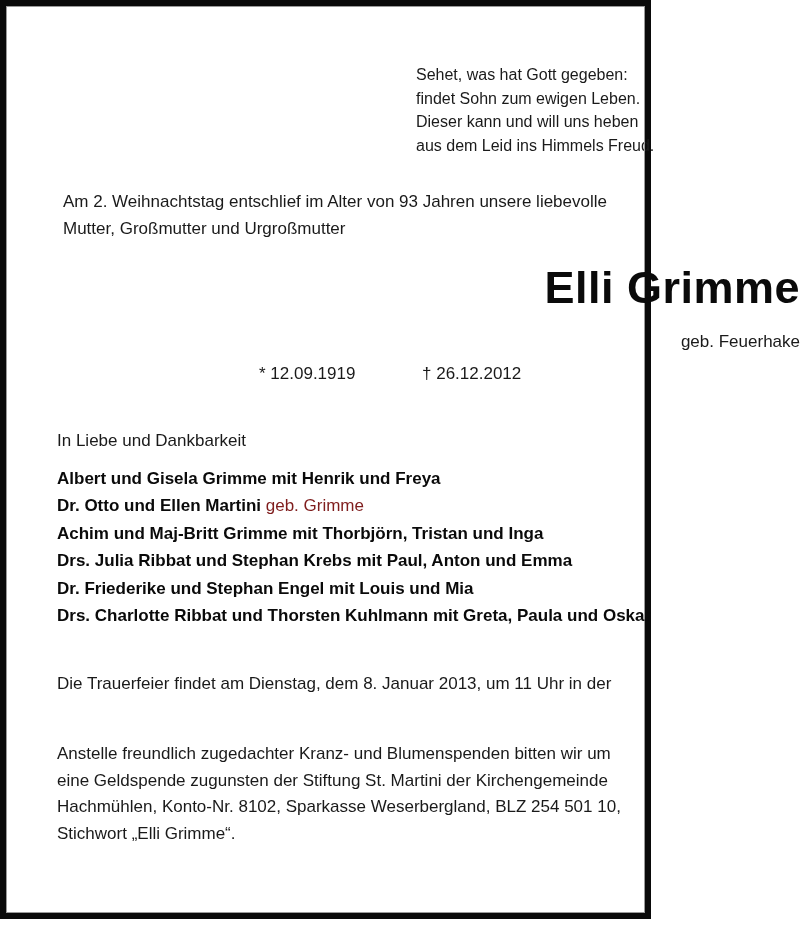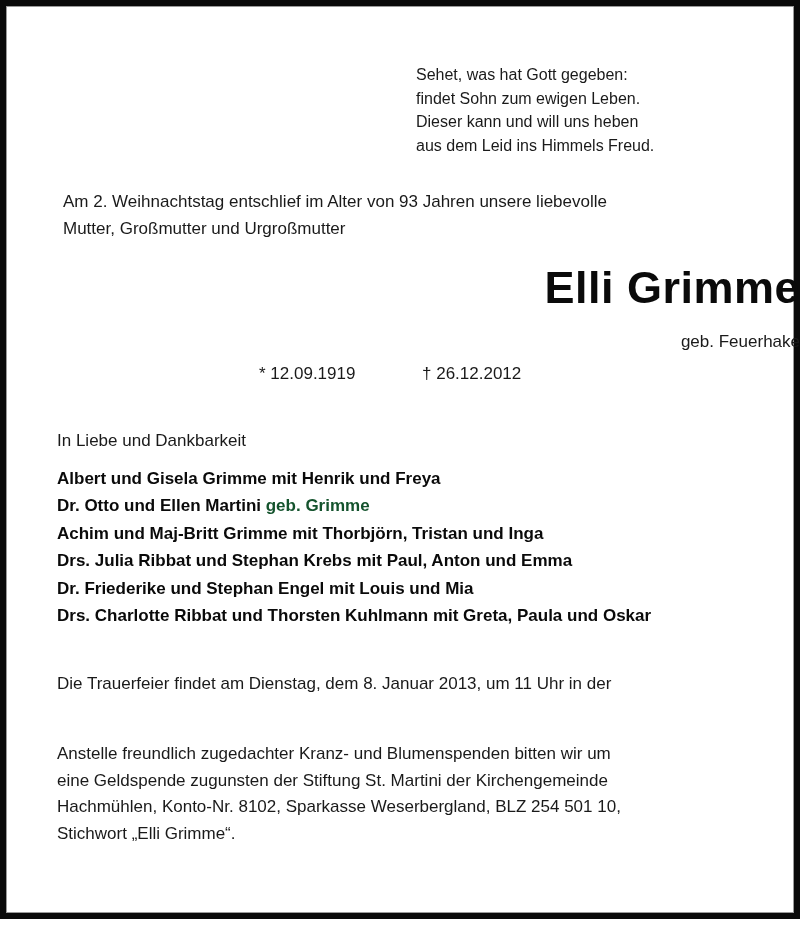--- a/index.html
+++ b/index.html
@@ -1,33 +1,33 @@
 <!DOCTYPE html>
 <html><head>
   <meta charset="utf-8">
   <style>
     html, body { margin: 0; padding: 0; background: #ffffff; }
     body { width: 800px; height: 928px; position: relative; overflow: hidden;
            font-family: "Liberation Sans", "DejaVu Sans", sans-serif; color: #111; }
-    .frame { position: absolute; left: 0; top: 0; width: 800px; height: 919px;
+    .frame { position: absolute; left: 0; top: 0; width: 651px; height: 919px;
              box-sizing: border-box; border: 6px solid #0a0a0a; background: #fff; }
     .frame::after { content: ""; position: absolute; inset: 0; border: 1px solid #9a9a9a; pointer-events: none; }
     .verse { position: absolute; left: 410px; top: 57px; font-size: 16px; line-height: 23.5px; color: #1a1a1a; }
     .verse div { white-space: nowrap; }
     .intro { position: absolute; left: 57px; top: 182px; font-size: 17px; line-height: 27px; color: #1a1a1a; white-space: nowrap; }
     .name { position: absolute; left: 0; width: 800px; top: 262px; text-align: right;
             font-size: 45px; font-weight: bold; letter-spacing: 0.5px; color: #0a0a0a; }
     .maiden { position: absolute; left: 0; width: 800px; top: 332px; text-align: right; font-size: 17px; color: #1a1a1a; }
     .dates { position: absolute; top: 364px; left: 0; width: 800px; font-size: 17px; color: #1a1a1a; }
     .dates .born { position: absolute; left: 259px; }
     .dates .died { position: absolute; left: 422px; }
     .thanks { position: absolute; left: 57px; top: 431px; font-size: 17px; color: #1a1a1a; }
     .family { position: absolute; left: 57px; top: 465px; font-size: 17px; line-height: 27.4px; }
     .family .row { white-space: nowrap; font-weight: bold; color: #0a0a0a; }
-    .family .row .suffix { font-weight: bold; color: #14532d; }
+    .family .row .suffix { font-weight: normal; color: #7f1d1d; }
     .para { position: absolute; left: 57px; font-size: 17px; line-height: 26.5px; color: #1a1a1a; }
     .para div { white-space: nowrap; }
     .p1 { top: 671px; }
     .p2 { top: 741px; }
     .code { position: absolute; left: 1px; top: 919px; font-size: 7px; color: #777; font-family: "DejaVu Sans", sans-serif; margin-top: 20px; }
   </style>
 </head>
 <body>
 
 <div class="frame">

